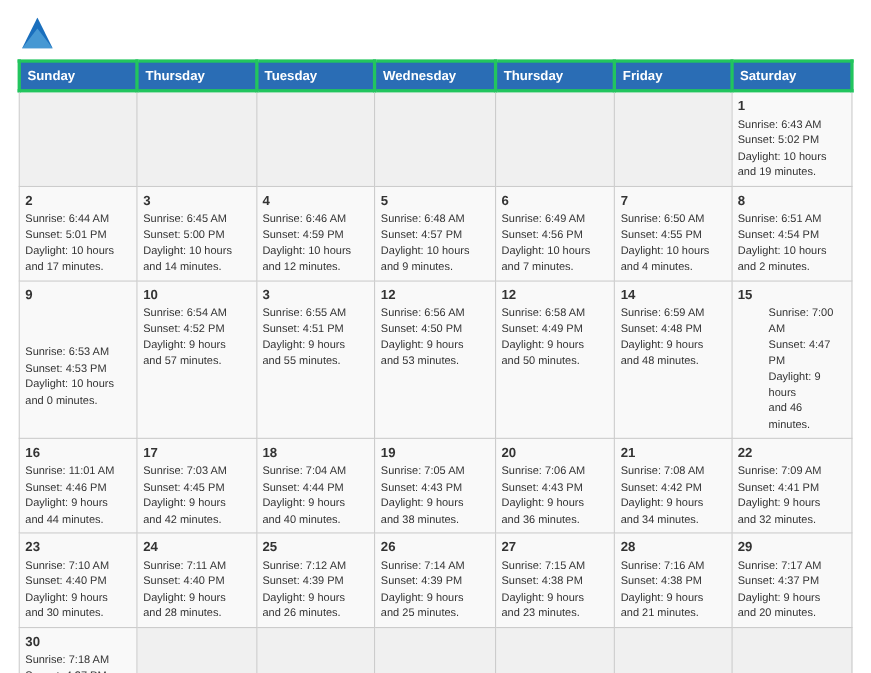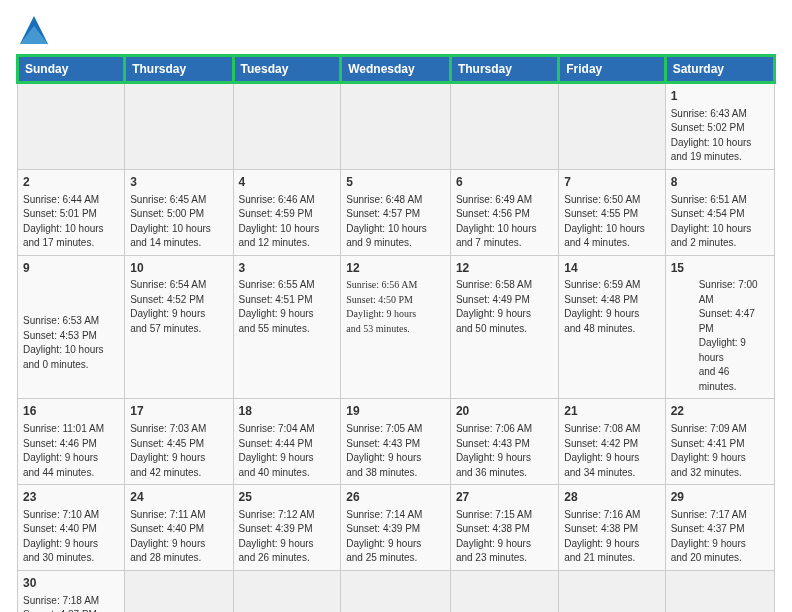--- a/index.html
+++ b/index.html
@@ -215,21 +215,21 @@
           </td>
           <td>
             <span class="day-num">3</span>
             <div class="day-info" style="white-space: pre-line;">Sunrise: 6:55 AM
 Sunset: 4:51 PM
 Daylight: 9 hours
 and 55 minutes.</div>
           </td>
           <td>
             <span class="day-num">12</span>
-            <div class="day-info" style="white-space: pre-line; font-family: Liberation Serif, serif;">Sunrise: 6:56 AM
+            <div class="day-info" style="white-space: pre-line;">Sunrise: 6:56 AM
 Sunset: 4:50 PM
 Daylight: 9 hours
 and 53 minutes.</div>
           </td>
           <td>
             <span class="day-num">12</span>
             <div class="day-info" style="white-space: pre-line;">Sunrise: 6:58 AM
 Sunset: 4:49 PM
 Daylight: 9 hours
 and 50 minutes.</div>

